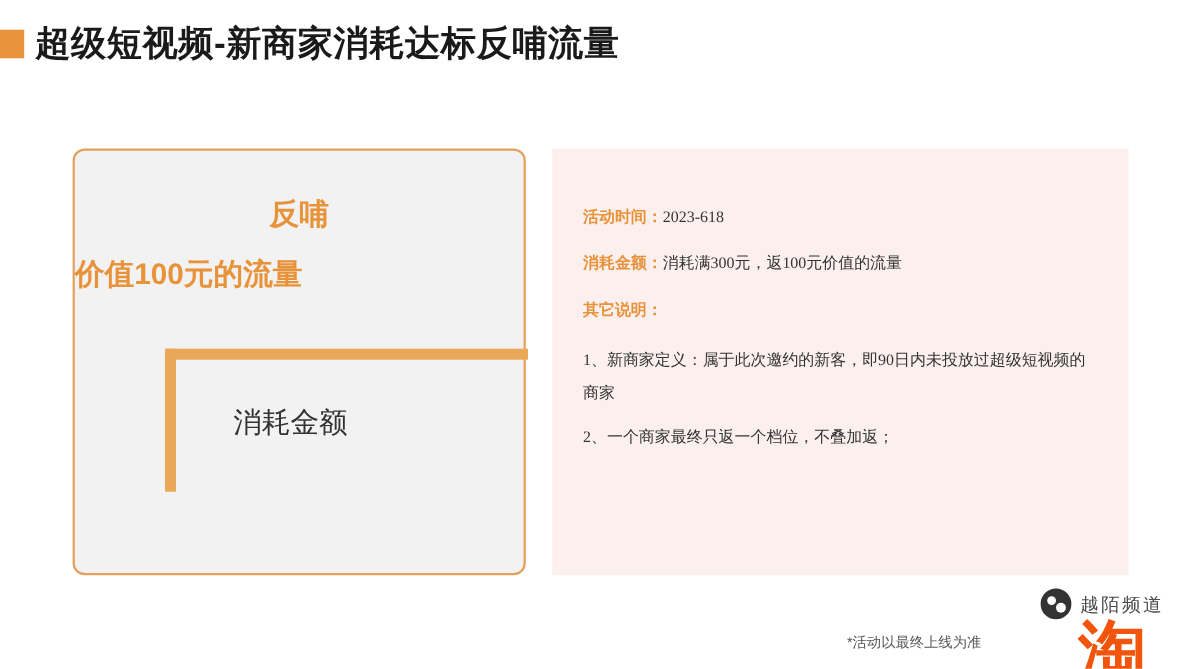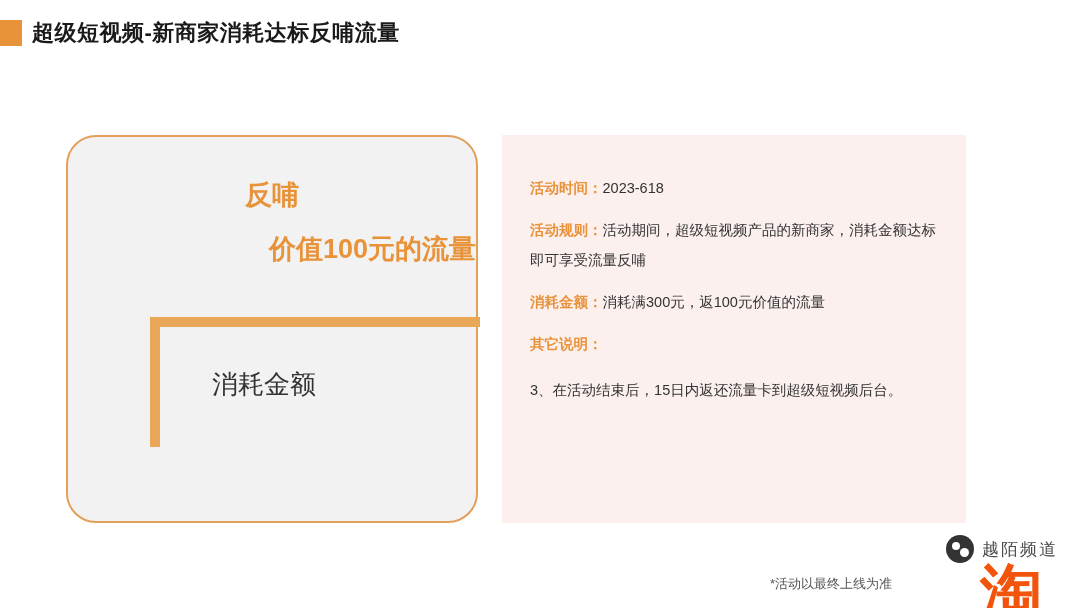--- a/index.html
+++ b/index.html
@@ -29,48 +29,48 @@
     display: flex;
     align-items: center;
   }
   .header-bar {
     width: 22px;
     height: 26px;
     background: #e8923a;
     margin-right: 10px;
   }
   .header-title {
-    font-size: 22px;
+    font-size: 32px;
     font-weight: bold;
     color: #1a1a1a;
     letter-spacing: 0.5px;
     white-space: nowrap;
   }
 
   
   .left-card {
     position: absolute;
     left: 66px;
     top: 135px;
     width: 412px;
     height: 388px;
     background: #f2f2f2;
     border: 2px solid #e3a05a;
-    border-radius: 30px;
+    border-radius: 11px;
     box-sizing: border-box;
   }
   .left-card-title {
     text-align: center;
     color: #e8923a;
     font-size: 27px;
     font-weight: bold;
     margin-top: 40px;
   }
   .left-card-sub {
-    text-align: right;
+    text-align: left;
     color: #e8923a;
     font-size: 27px;
     font-weight: bold;
     margin-top: 18px;
   }
   .corner-mark {
     position: absolute;
     left: 18px;
     top: 180px;
     width: 392px;
@@ -109,25 +109,26 @@
     text-align: center;
     font-size: 26px;
     color: #333333;
   }
 
   
   .right-panel {
     position: absolute;
     left: 502px;
     top: 135px;
-    width: 464px;
+    width: 524px;
     height: 388px;
     background: #fcf0ef;
     box-sizing: border-box;
-    padding: 38px 28px 0 28px;
+    padding: 48px 28px 0 28px;
+    font-family: Liberation Serif, serif;
   }
   .info-row {
     font-size: 14.5px;
     color: #333333;
     line-height: 30px;
     margin-bottom: 12px;
   }
   .info-label {
     color: #e8923a;
     font-weight: bold;
@@ -231,31 +232,29 @@
     </div>
     <div class="left-card-amount1">消耗金额</div>
   </div>
 
   <div class="right-panel">
 
     <div class="info-row">
       <span class="info-label">活动时间：</span><span class="info-value">2023-618</span>
     </div>
 
-    <div class="info-row">
-      <span class="info-label">活动规则：</span><span class="info-value">活动期间，超级短视频产品的新商家，消耗金额达标即可享受流量反哺</span>
-    </div>
 
     <div class="info-row">
       <span class="info-label">消耗金额：</span><span class="info-value">消耗满300元，返100元价值的流量</span>
     </div>
 
     <div class="other-label">其它说明：</div>
 
-    <div class="note-row">3、在活动结束后，15日内返还流量卡到超级短视频后台。</div>
+    <div class="note-row">1、新商家定义：属于此次邀约的新客，即90日内未投放过超级短视频的商家</div>
+    <div class="note-row">2、一个商家最终只返一个档位，不叠加返；</div>
   </div>
 
   <div class="footnote">*活动以最终上线为准</div>
 
   <div class="watermark">
     <div class="wm-circle"></div>
     <div class="wm-text">越陌频道</div>
   </div>
   <div class="tao-logo">淘</div>
 

